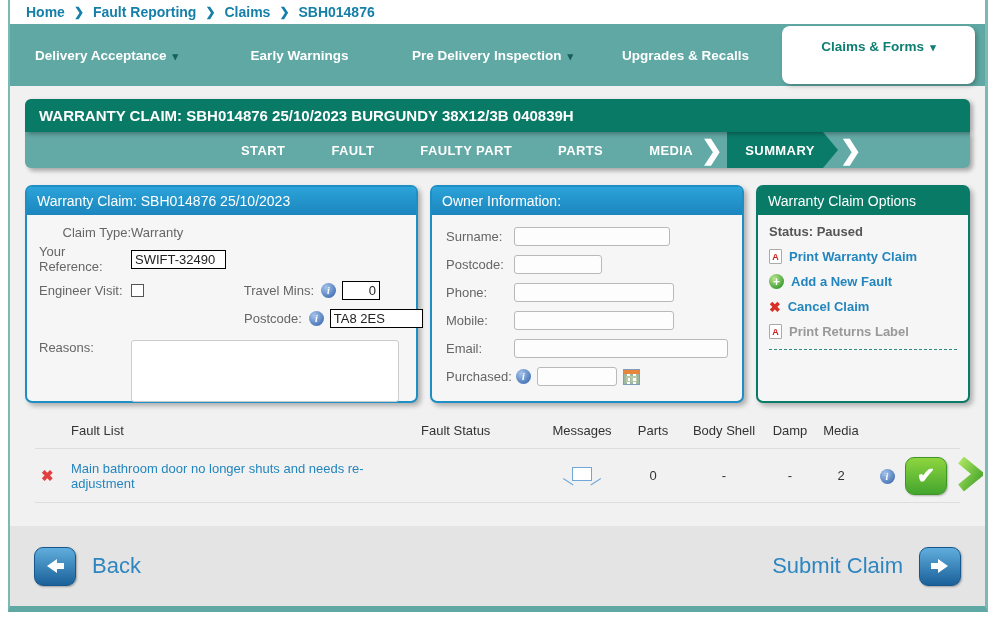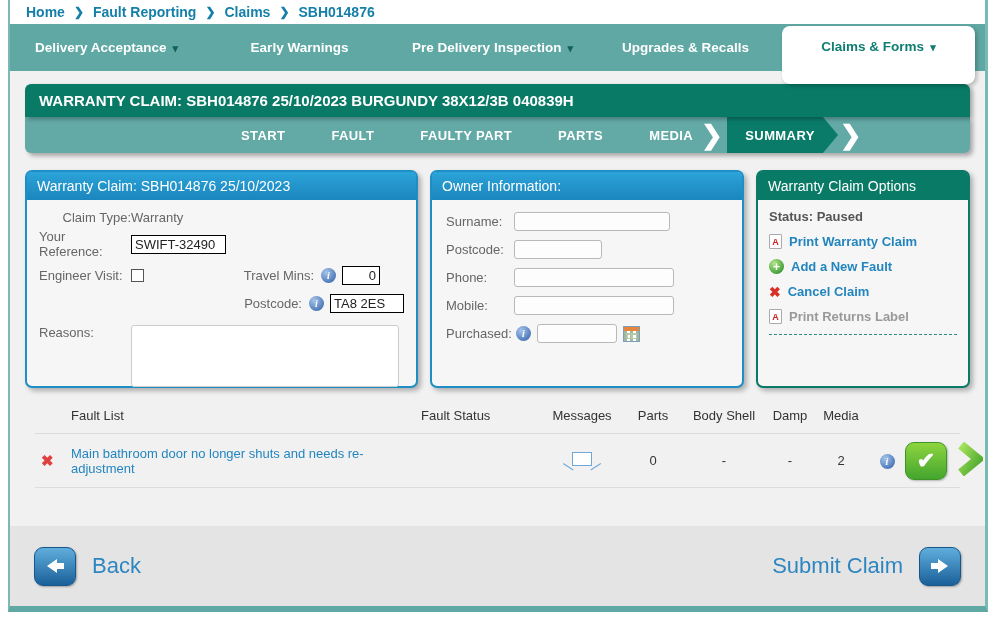--- a/index.html
+++ b/index.html
@@ -7,21 +7,21 @@
   .page { position:relative; margin-left:8px; width:980px; height:612px; background:#F1F1F1;
           border-left:2px solid #7BB9B5; border-right:3px solid #7BB9B5; border-bottom:6px solid #5FA8A4; overflow:hidden; }
 
   
   .breadcrumb { height:24px; background:#fff; display:flex; align-items:center; gap:9px;
                 padding-left:16px; font-size:14px; font-weight:bold; color:#147FA8; }
   .crumb { cursor:pointer; }
   .crumb-sep { font-size:12px; font-weight:bold; }
 
   
-  .tabbar { height:47px; background:#5FA8A4; display:flex; align-items:stretch; position:relative; z-index:5;text-align:right; }
+  .tabbar { height:62px; background:#5FA8A4; display:flex; align-items:stretch; position:relative; z-index:5;text-align:right; }
   .tab { flex:1; display:flex; align-items:center; justify-content:center; gap:6px;
          color:#fff; font-weight:bold; font-size:13.5px; cursor:pointer; }
   .tab .caret { color:#15605B; font-size:11px; margin-top:2px; }
   .tab.active { flex:0 0 193px; background:#fff; height:58px; align-self:flex-start; margin-top:2px; margin-right:10px;
                 border-radius:8px; color:#0E7D72; align-items:flex-start; padding-top:13px;
                 box-shadow:2px 2px 4px rgba(0,0,0,0.25); }
   .tab.active .caret { color:#0E7D72; }
 
   
   .content { padding:13px 15px 0 15px; }
@@ -188,21 +188,21 @@
           <div class="frow" style="margin-bottom:9px;">
             <span class="lab">Engineer Visit:</span>
             <span class="chk"></span>
             <span class="lab2" style="margin-left:96px;">Travel Mins:</span>
             <span class="info-icon">i</span>
             <input type="text" class="inp-black" style="width: 38px; text-align: right;" value="0">
           </div>
           <div class="frow" style="padding-left:205px;margin-bottom:12px;">
             <span class="lab2">Postcode:</span>
             <span class="info-icon">i</span>
-            <input type="text" class="inp-black" style="width: 74px;" value="TA8 2ES">
+            <input type="text" class="inp-black" style="width: 93px;" value="TA8 2ES">
           </div>
           <div class="frow" style="align-items:flex-start;">
             <span class="lab">Reasons:</span>
             <textarea class="reasons" style=""></textarea>
           </div>
         </div>
       </div>
 
       <div class="panel blue p2">
         <div class="panel-head blue">Owner Information:</div>
@@ -215,20 +215,24 @@
             <span class="olab">Postcode:</span>
             <input type="text" class="inp-gray" style="width: 88px;" value="">
           </div>
           <div class="orow">
             <span class="olab">Phone:</span>
             <input type="text" class="inp-gray" style="width: 160px;" value="">
           </div>
           <div class="orow">
             <span class="olab">Mobile:</span>
             <input type="text" class="inp-gray" style="width: 160px;" value="">
+          </div>
+          <div class="orow">
+            <span class="olab">Email:</span>
+            <input type="text" class="inp-gray" style="width: 222px;" value="">
           </div>
           <div class="orow" style="margin-bottom:0;">
             <span style="margin-right:4px;">Purchased:</span>
             <span class="info-icon">i</span>
             <input type="text" class="inp-gray" style="width: 80px;" value="">
             <span class="cal-icon"></span>
           </div>
         </div>
       </div>
 

